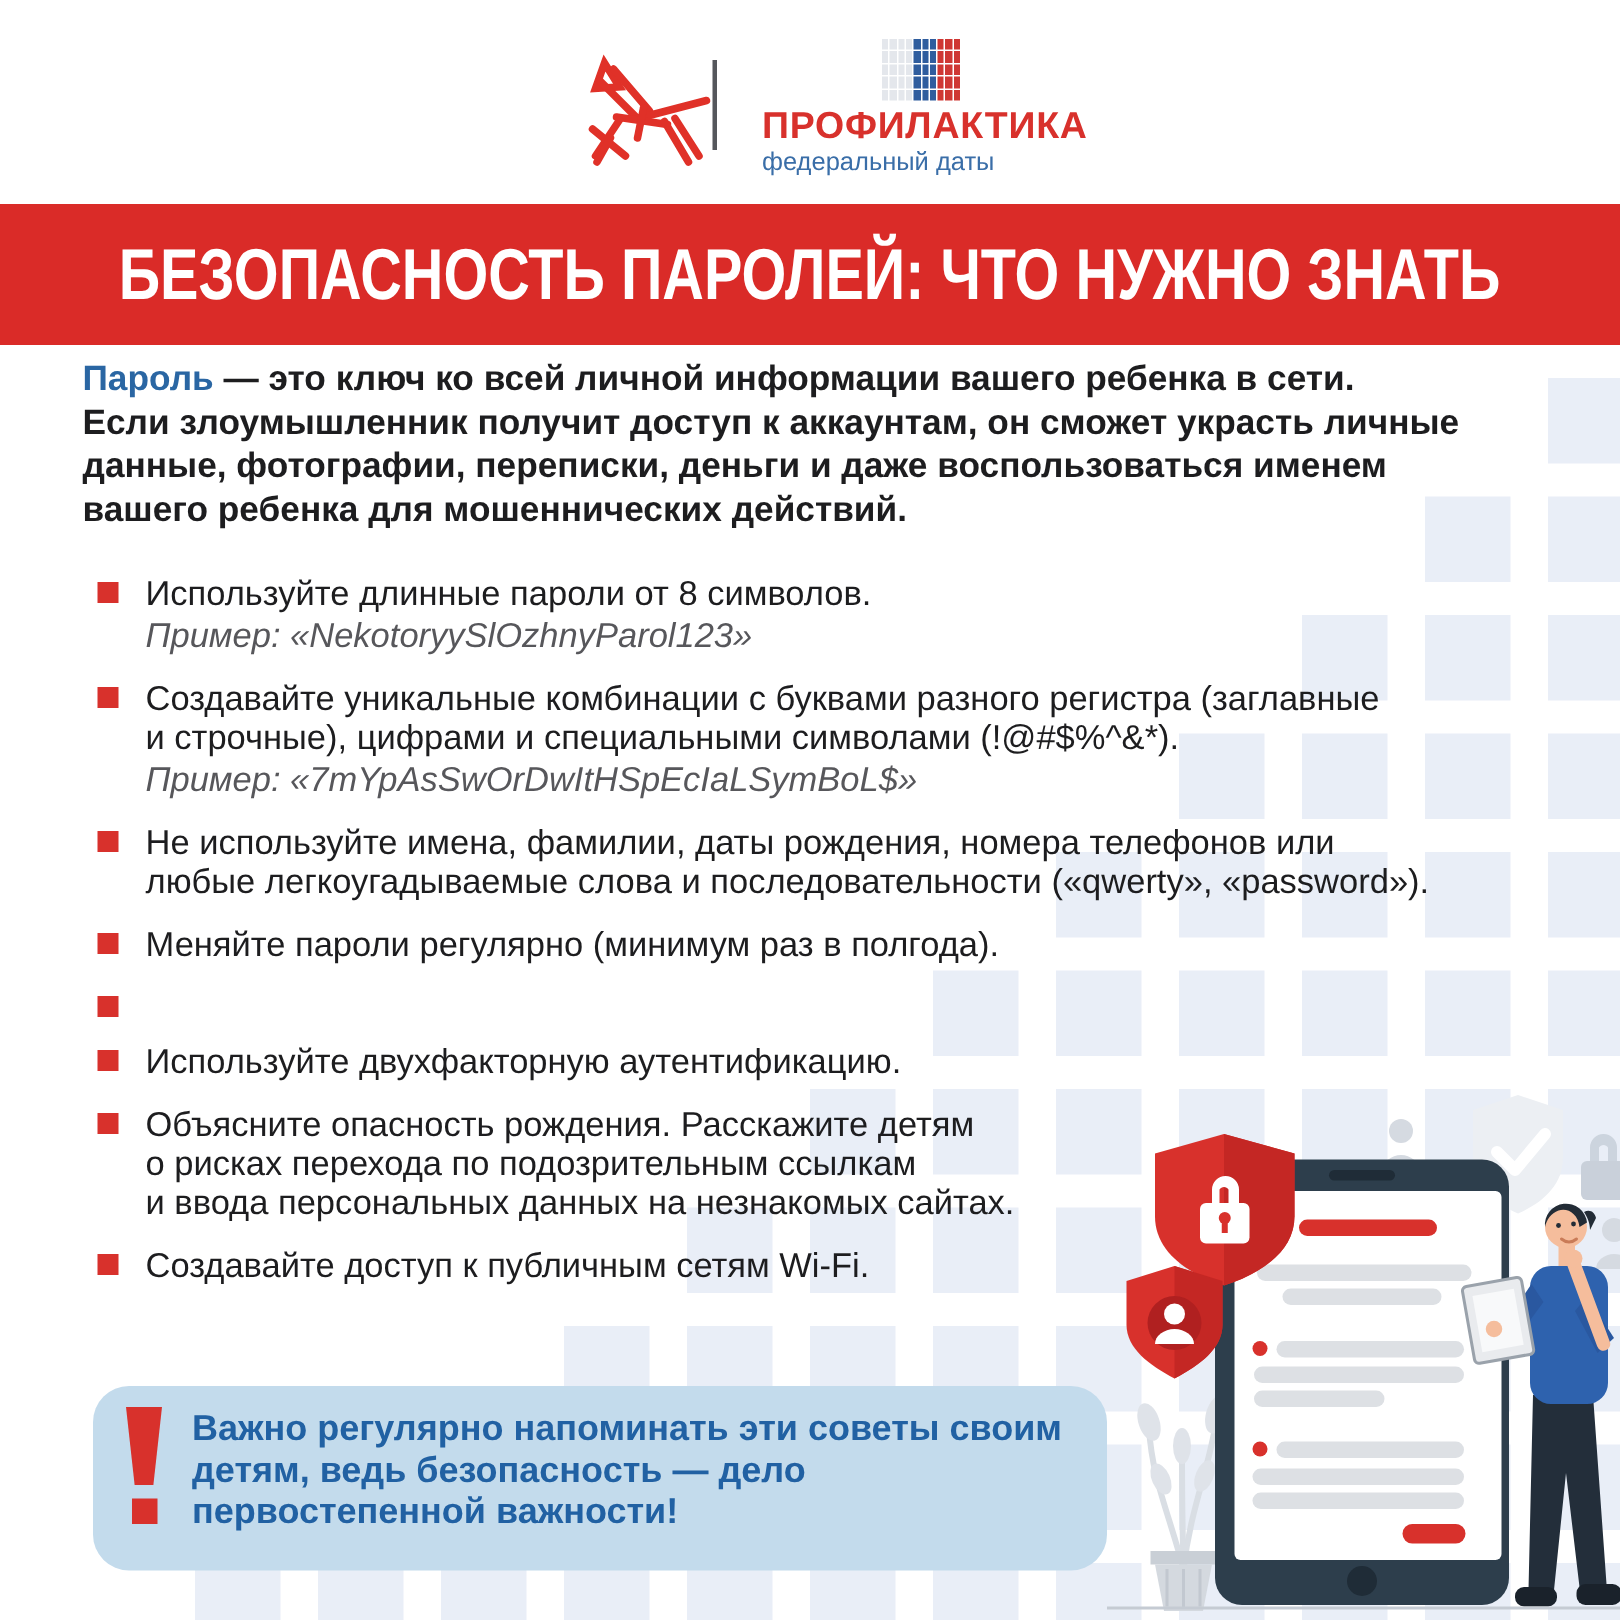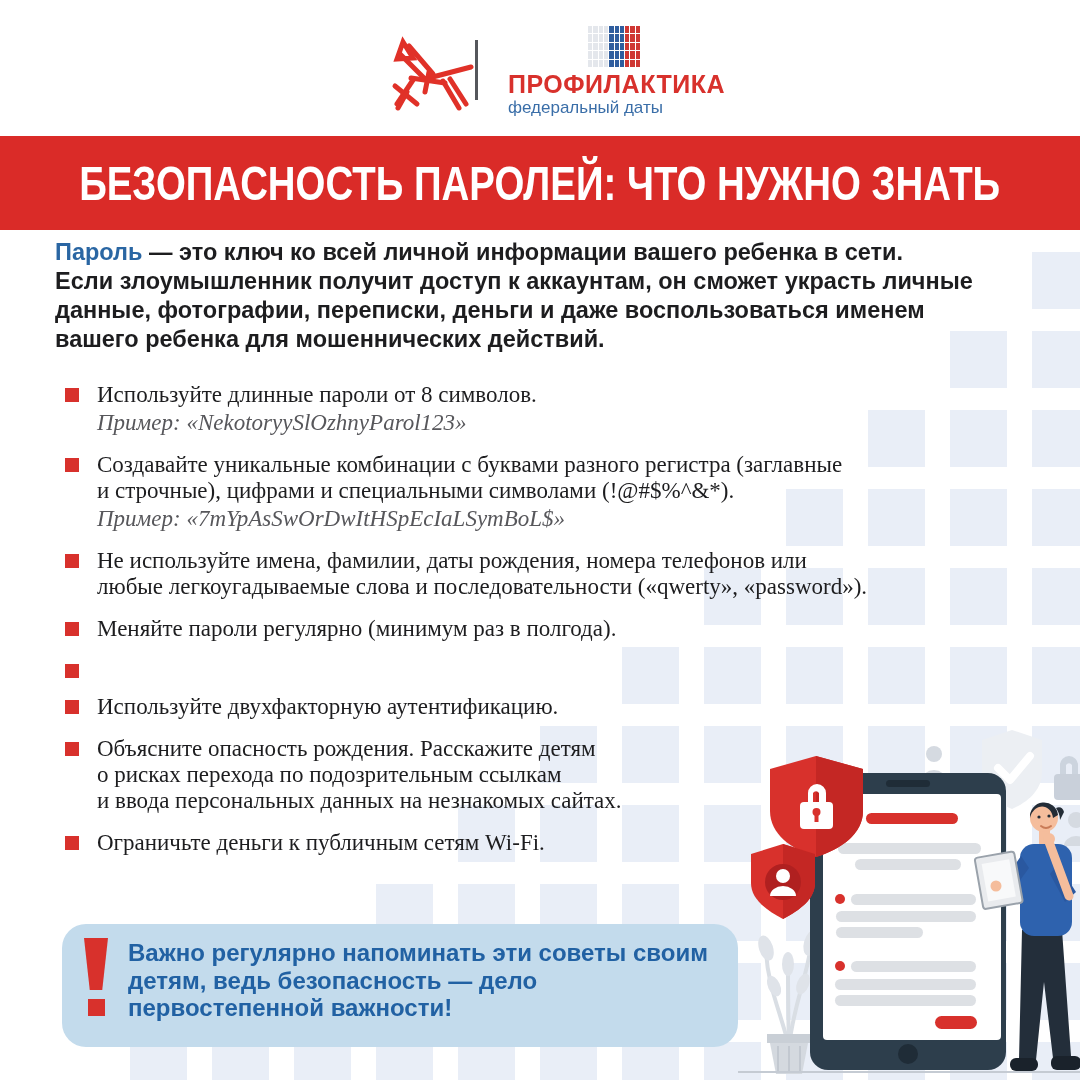--- a/index.html
+++ b/index.html
@@ -29,21 +29,21 @@
     color:#fff;font-weight:bold;font-size:48px;white-space:nowrap;
     transform:scaleX(.80);transform-origin:center;letter-spacing:0;
   }
   
   .intro{
     position:absolute;left:55px;top:238px;width:980px;z-index:2;margin:0;
     font-size:23.5px;line-height:29px;font-weight:bold;white-space:pre-line;
   }
   .intro .lead{color:#2a66a3;}
   
-  .tips{position:absolute;left:65px;top:382px;width:965px;z-index:2;margin:0;padding:0;list-style:none;font-family:Liberation Serif, serif;}
+  .tips{position:absolute;left:65px;top:382px;width:965px;z-index:2;margin:0;padding:0;list-style:none;}
   .tip{display:flex;align-items:flex-start;margin:0 0 16px 0;}
   .tip-marker{flex:0 0 14px;width:14px;height:14px;margin:6px 18px 0 0;background:#d8312c;}
   .tip-text{font-size:23px;line-height:26px;white-space:pre-line;}
   .tip-example{font-size:23px;line-height:26px;font-style:italic;color:#57575b;margin-top:2px;}
   
   .callout{
     position:absolute;left:62px;top:924px;width:676px;height:123px;z-index:2;
     background:#c3dbec;border-radius:24px;
   }
   .excl{position:absolute;left:22px;top:14px;width:24px;height:94px;}
@@ -257,21 +257,21 @@
         <span class="tip-marker"></span>
         <div class="tip-body">
           <div class="tip-text">Объясните опасность рождения. Расскажите детям
 о рисках перехода по подозрительным ссылкам
 и ввода персональных данных на незнакомых сайтах.</div>
         </div>
       </li>
       <li class="tip">
         <span class="tip-marker"></span>
         <div class="tip-body">
-          <div class="tip-text">Ограничьте деньги к публичным сетям Wi-Fi.</div>
+          <div class="tip-text">Создавайте доступ к публичным сетям Wi-Fi.</div>
         </div>
       </li>
     </ul>
 
   <div class="callout">
     <div class="excl">
       <div class="excl-bar"></div>
       <div class="excl-dot"></div>
     </div>
     <p class="callout-text">Важно регулярно напоминать эти советы своим

